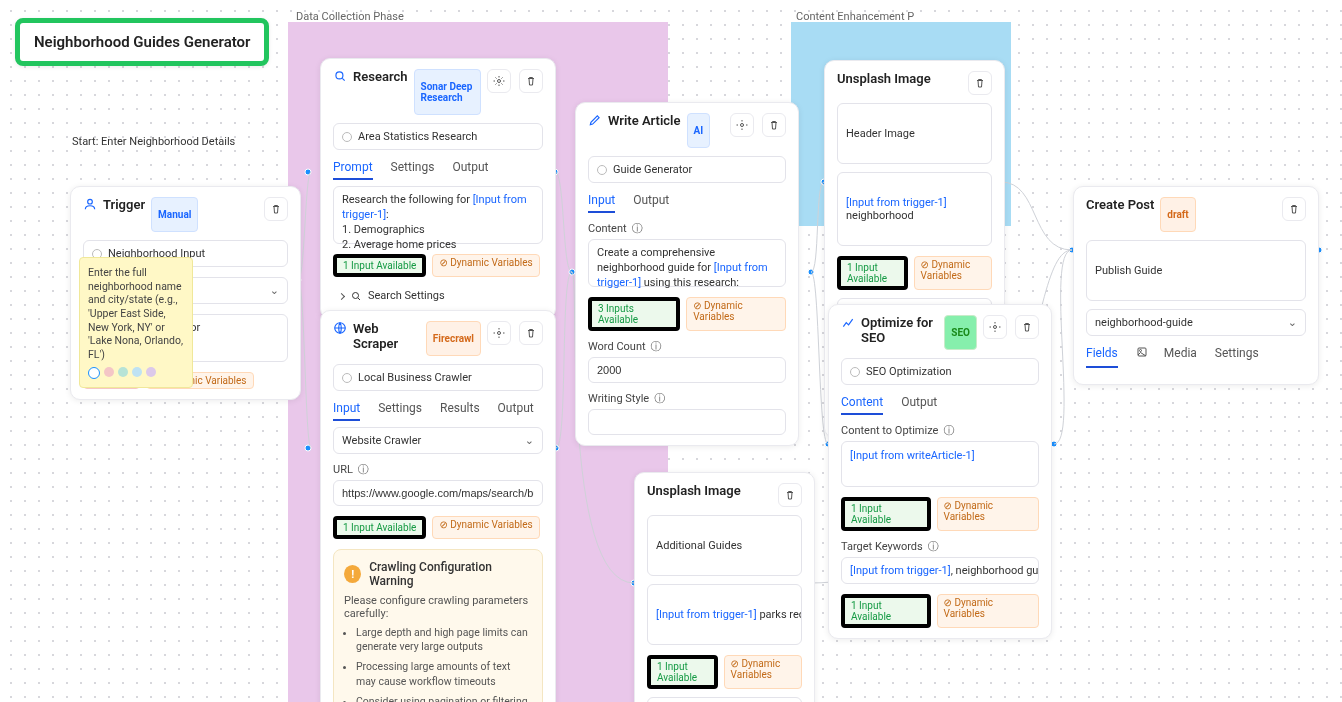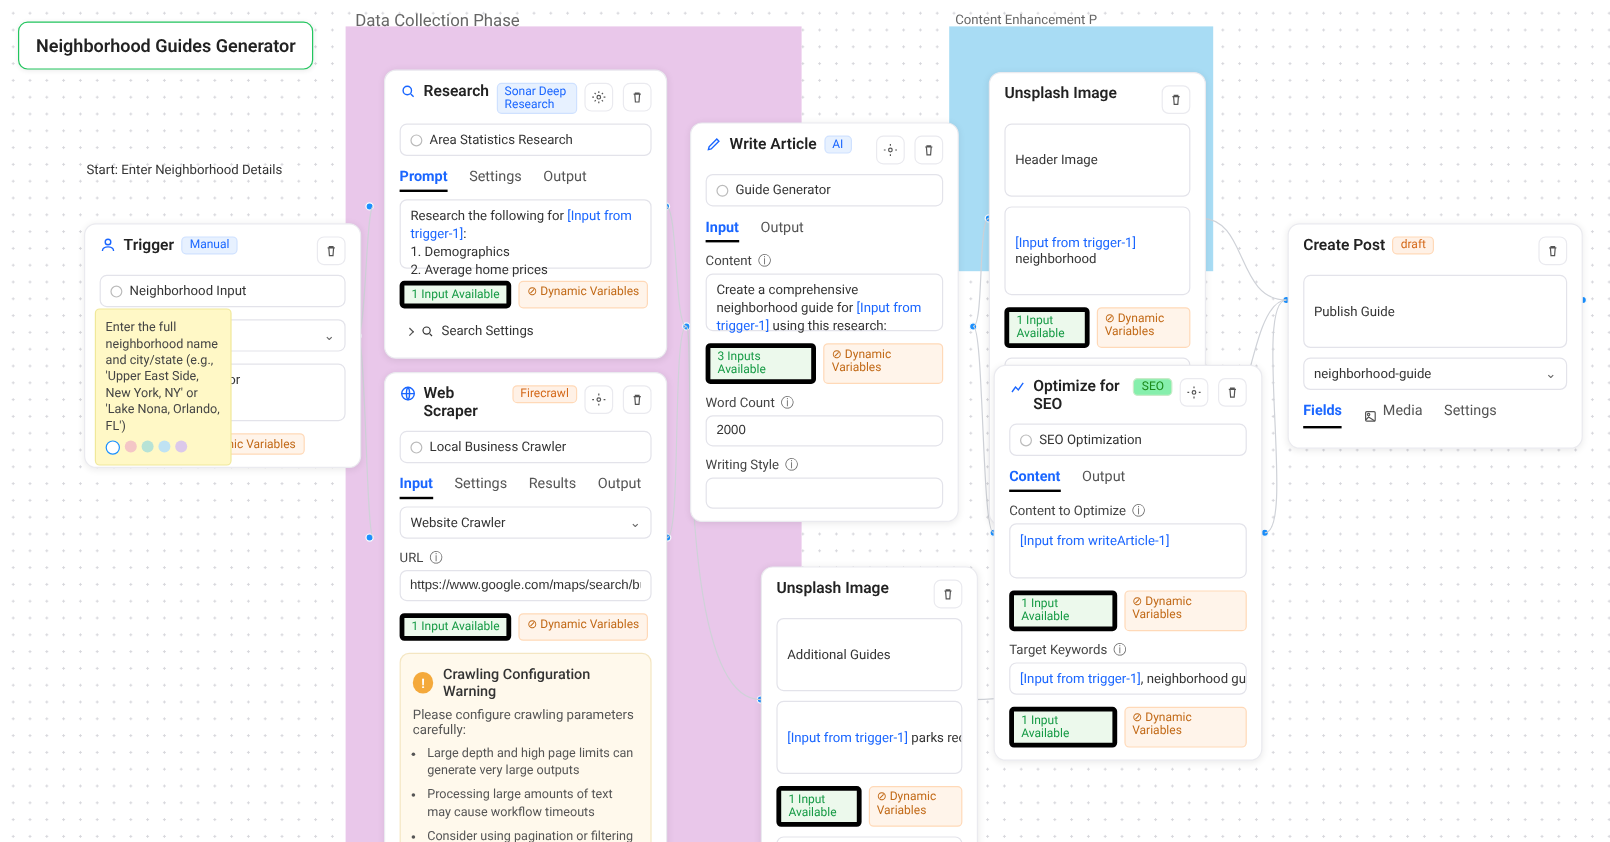--- a/index.html
+++ b/index.html
@@ -1,38 +1,38 @@
 <!DOCTYPE html>
 <html><head>
 <meta charset="utf-8">
 <style>
   html,body{margin:0;padding:0;width:1342px;height:702px;font-family:-apple-system,BlinkMacSystemFont,"Segoe UI",Roboto,Helvetica,Arial,sans-serif;font-size:12px;color:#222;overflow:hidden}
   body{background:#fff}
   .dots{position:absolute;inset:0;background-image:radial-gradient(#d7d7dc 1px,transparent 1px);background-size:14px 14px;background-position:4px 4px;z-index:0}
   .layer{position:absolute;inset:0}
   .phase1-bg{position:absolute;left:288px;top:22px;width:380px;height:680px;background:#e9c7ea}
   .phase2-bg{position:absolute;left:791px;top:22px;width:220px;height:204px;background:#a8dcf4}
-  .phase1-label{position:absolute;left:296px;top:10px;color:#666;font-size:14px}
+  .phase1-label{position:absolute;left:296px;top:10px;color:#666;font-size:11px}
   .phase2-label{position:absolute;left:796px;top:10px;color:#666;font-size:11px}
-  .title-card{position:absolute;left:15px;top:18px;background:#fff;border:1px solid #22c55e;border-radius:8px;box-shadow:0 1px 4px rgba(0,0,0,.08);padding:10px 14px;font-size:15px;font-weight:600;color:#222}
+  .title-card{position:absolute;left:15px;top:18px;background:#fff;border:5px solid #22c55e;border-radius:8px;box-shadow:0 1px 4px rgba(0,0,0,.08);padding:10px 14px;font-size:15px;font-weight:600;color:#222}
   .free-label{position:absolute;font-size:11px;color:#333}
   .node{position:absolute;background:#fff;border:1px solid #eaeaef;border-radius:10px;box-shadow:0 1px 6px rgba(0,0,0,.08);padding:10px 12px}
   .hdr{display:flex;align-items:flex-start;gap:6px}
   .hdr .ttl{font-weight:600;font-size:13px}
-  .hdr .badge{font-size:10px;border-radius:4px;padding:1px 6px;font-weight:400}
+  .hdr .badge{font-size:10px;border-radius:4px;padding:11px 6px;font-weight:700}
   .b-blue{background:#e7f1ff;color:#1a66ff;border:1px solid #cfe1ff}
   .b-orange{background:#fff1e6;color:#d4691a;border:1px solid #ffd9b8}
   .b-green{background:#86efac;color:#1a8a1a;border:1px solid #c9ebc9}
   .act-blue {color:#1a66ff}
   .ico{width:14px;height:14px;display:inline-block;flex:none}
   .ico-actions{margin-left:auto;display:flex;gap:8px;align-items:center}
   .ico-btn{width:22px;height:22px;border:1px solid #eaeaef;border-radius:6px;display:flex;align-items:center;justify-content:center;cursor:pointer}
   .tabs{display:flex;gap:18px;margin:10px 0 6px;font-size:12px;color:#555}
   .tabs span{cursor:pointer;padding-bottom:4px}
-  .tabs .active{color:#1a66ff;border-bottom:2px solid #000000;font-weight:700}
+  .tabs .active{color:#1a66ff;border-bottom:2px solid #1d4ed8;font-weight:400}
   .field-label{font-size:11px;color:#444;margin:8px 0 3px;display:flex;align-items:center;gap:5px}
   .ta,.inp,.sel{width:100%;border:1px solid #e3e3ea;border-radius:6px;padding:6px 8px;font-size:11px;color:#333;background:#fff;box-sizing:border-box}
   .ta{resize:none;font-family:inherit;line-height:1.4}
   .sel{display:flex;align-items:center;justify-content:space-between}
   .pill-row{display:flex;gap:6px;margin-top:10px}
   .pill{font-size:10px;border-radius:4px;padding:2px 6px}
   .pill-green{background:#ecf9ec;color:#159a44;border:4px solid #000000}
   .pill-orange{background:#fff4ea;color:#c26a18;border:1px solid #ffd9b8}
   .pill-red{background:#fdeceb;color:#c64040;border:1px solid #f6c7c4}
   .btn-blue{background:#1a66ff;color:#fff;border:none;border-radius:6px;font-size:12px;padding:7px 0;width:100%;display:flex;align-items:center;justify-content:center;gap:6px;cursor:pointer;margin-top:8px}
@@ -448,21 +448,21 @@
           </span>
         </span>
     </div>
     <div class="inner-field">Publish Guide</div>
     <div class="sel" style="margin-top:8px">
         <span>neighborhood-guide</span>
         <span class="muted">⌄</span>
       </div>
     <div class="tabs">
       <span class="active">Fields</span>
-      <span style="display:flex;align-items:flex-end;gap:4px">
+      <span style="display:flex;align-items:flex-start;gap:16px">
           <svg viewBox="0 0 24 24" width="12" height="12" fill="none" stroke="#555" stroke-width="2">
             <rect x="4" y="4" width="16" height="16" rx="2"></rect>
             <circle cx="9" cy="9" r="2"></circle>
             <path d="M4 18l5-5 11 7"></path>
           </svg>
           <span>Media</span>
         </span>
       <span>Settings</span>
     </div>
   </div>

